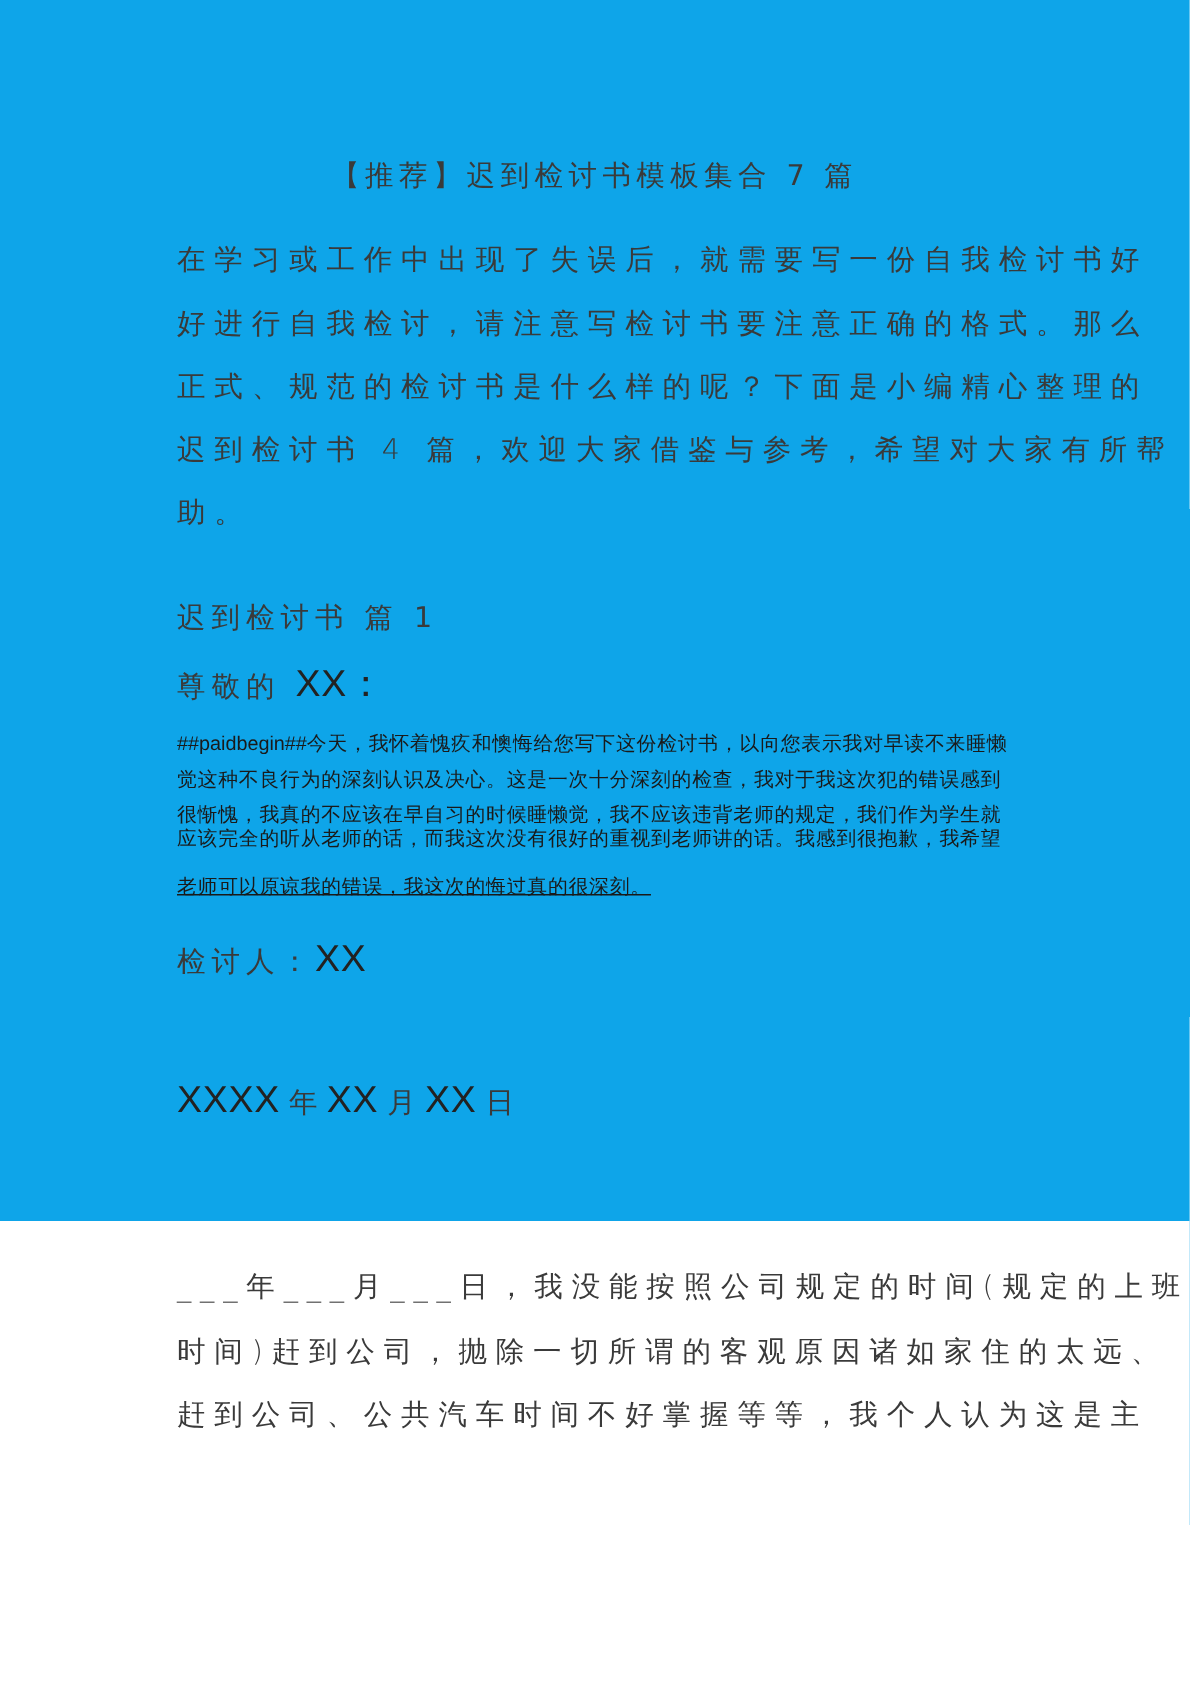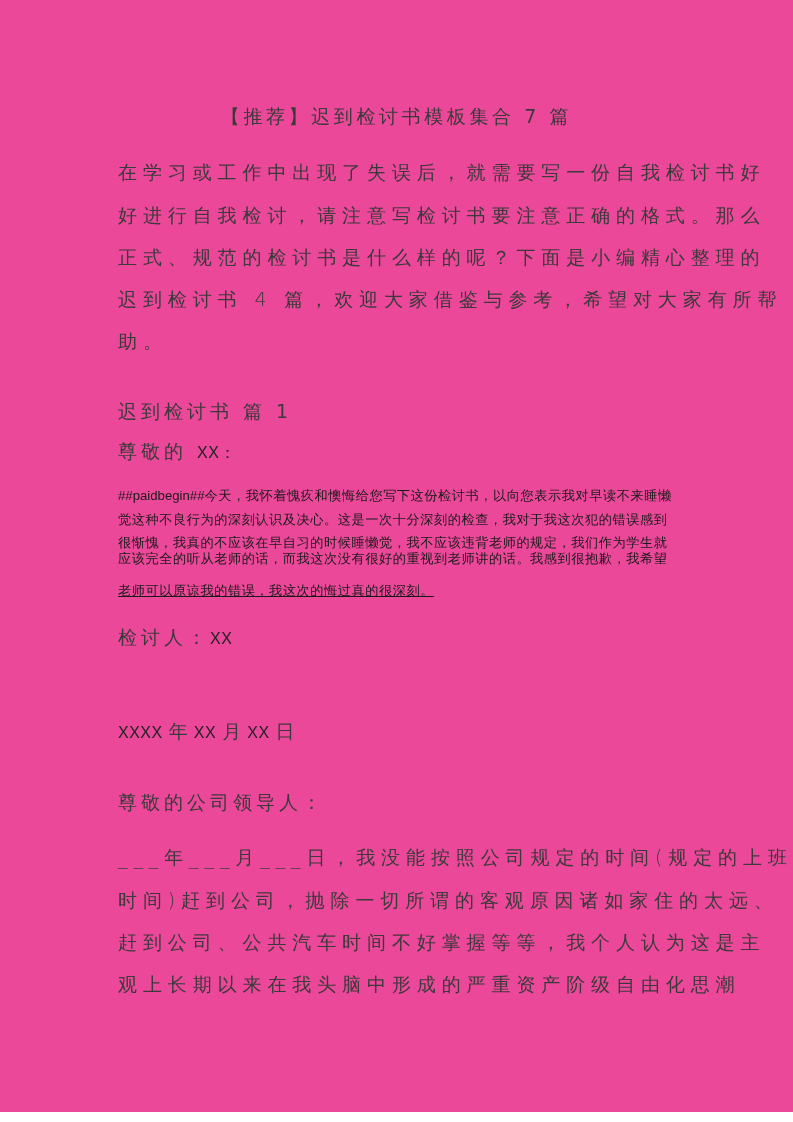--- a/index.html
+++ b/index.html
@@ -1,24 +1,24 @@
 <!DOCTYPE html>
 <html><head>
   <meta charset="utf-8">
   <style>
     html, body { margin: 0; padding: 0; background: #ffffff; }
     body { width: 793px; height: 1122px; position: relative; overflow: hidden; color: #333333; }
-    .page { position: absolute; left: 0; top: 0; width: 793px; height: 1112px; background: #ec4899; }
+    .page { position: absolute; left: 0; top: 0; width: 793px; height: 814px; background: #0ea5e9; }
     .line { position: absolute; left: 118px; white-space: nowrap; font-family: "DejaVu Sans", sans-serif; }
     .big { font-size: 19px; letter-spacing: 5.9px; color: #3a3a3a; font-weight: 300; }
     .title { position: absolute; top: 104px; left: 0; width: 793px; text-align: center; font-family: "DejaVu Sans", sans-serif; font-size: 19px; letter-spacing: 3.6px; color: #3a3a3a; }
     .head { font-size: 19px; letter-spacing: 4px; color: #3a3a3a; }
     .small { font-family: "DejaVu Serif", serif; font-size: 13.2px; color: #1a1a1a; letter-spacing: 0.55px; }
     .latin { font-family: "Liberation Sans", sans-serif; letter-spacing: 0; }
-    .latin-big { font-family: "Liberation Sans", sans-serif; letter-spacing: 0.5px; font-size: 16px; color: #222; }
+    .latin-big { font-family: "Liberation Sans", sans-serif; letter-spacing: 0.5px; font-size: 25px; color: #222; }
   </style>
 </head>
 <body>
 
 <div class="page">
 
   <div class="title">【推荐】迟到检讨书模板集合 7 篇</div>
 
   <div class="line big" style="top:160px;">在学习或工作中出现了失误后，就需要写一份自我检讨书好</div>
   <div class="line big" style="top:203px;">好进行自我检讨，请注意写检讨书要注意正确的格式。那么</div>
@@ -42,20 +42,18 @@
 
   <div class="line head" style="top:625px;">
     <span>检讨人：</span><span class="latin-big">XX</span>
   </div>
 
   <div class="line head" style="top:680px; letter-spacing:0;margin-top:39px;">
     <span class="latin-big">XXXX</span><span> 年 </span><span class="latin-big">XX</span><span> 月 </span><span class="latin-big">XX</span><span> 日</span>
   </div>
 
 
-  <div class="line head" style="top:790px;">尊敬的公司领导人：</div>
 
   <div class="line big" style="top:845px;">___年___月___日，我没能按照公司规定的时间(规定的上班</div>
   <div class="line big" style="top:888px;">时间)赶到公司，抛除一切所谓的客观原因诸如家住的太远、</div>
   <div class="line big" style="top:930px;">赶到公司、公共汽车时间不好掌握等等，我个人认为这是主</div>
-  <div class="line big" style="top:972px;">观上长期以来在我头脑中形成的严重资产阶级自由化思潮</div>
 
 </div>
 
 </body></html>

